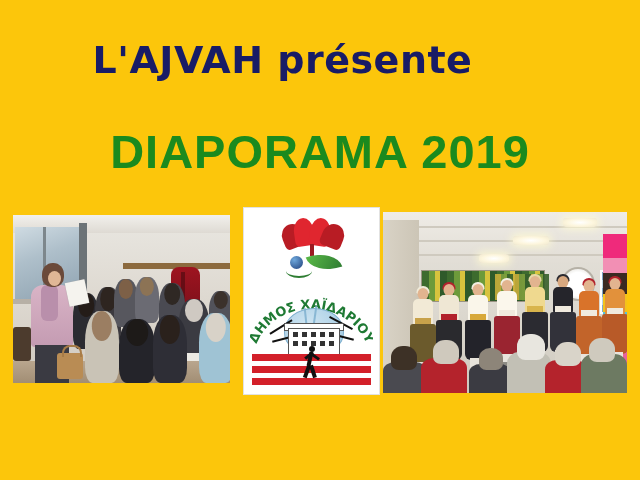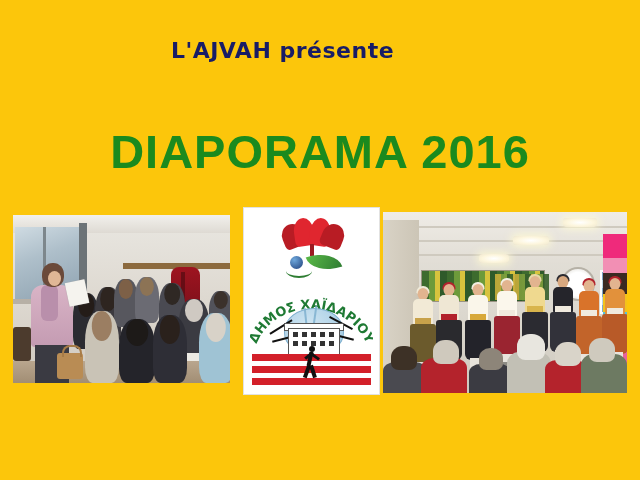--- a/index.html
+++ b/index.html
@@ -22,21 +22,21 @@
   
   #title-line {
     position: absolute;
     left: 0;
     top: 38px;
     width: 565px;
     text-align: center;
     color: #181C66;
     font-family: "DejaVu Sans", sans-serif;
     font-weight: bold;
-    font-size: 22px;
+    font-size: 38px;
     letter-spacing: 0.5px;
     white-space: nowrap;
   }
   #subtitle-line {
     position: absolute;
     left: 0;
     top: 124px;
     width: 640px;
     text-align: center;
     color: #1B8A1E;
@@ -369,21 +369,21 @@
   .runner { position:absolute; left:52px; top:54px; width:18px; height:34px; }
   .runner span { position:absolute; background:#111; }
 </style>
 </head>
 <body>
 
 <div id="slide" style="background: rgb(252, 198, 11);">
 
   <div id="title-line" style="color: rgb(24, 28, 102);">L'AJVAH présente</div>
 
-  <div id="subtitle-line" style="color: rgb(27, 138, 30);">DIAPORAMA 2016</div>
+  <div id="subtitle-line" style="color: rgb(27, 138, 30);">DIAPORAMA 2019</div>
 
   <div class="photo" id="photo-left">
     <div class="room-wall"></div>
     <div class="room-ceiling"></div>
     <div class="room-window"></div>
     <div class="room-window-sill"></div>
     <div class="room-doorframe"></div>
     <div class="room-rail"></div>
     <div class="red-coat"></div>
     <div class="floor"></div>

